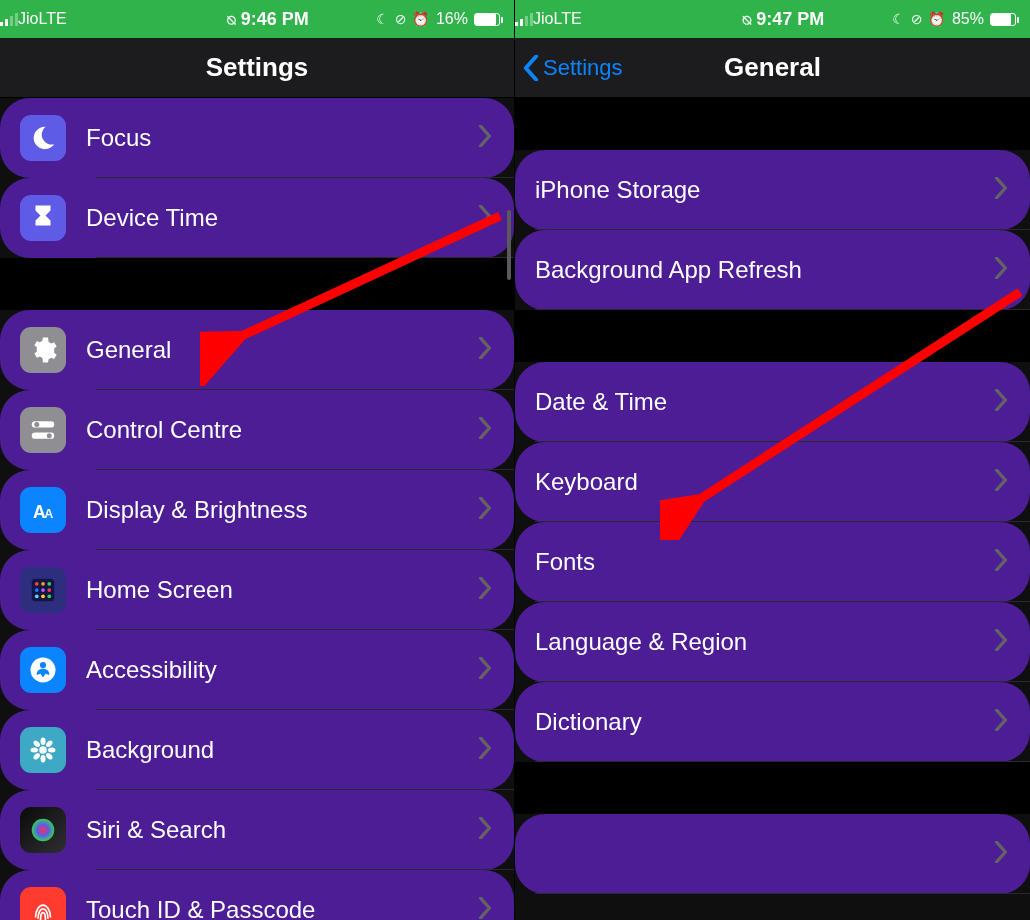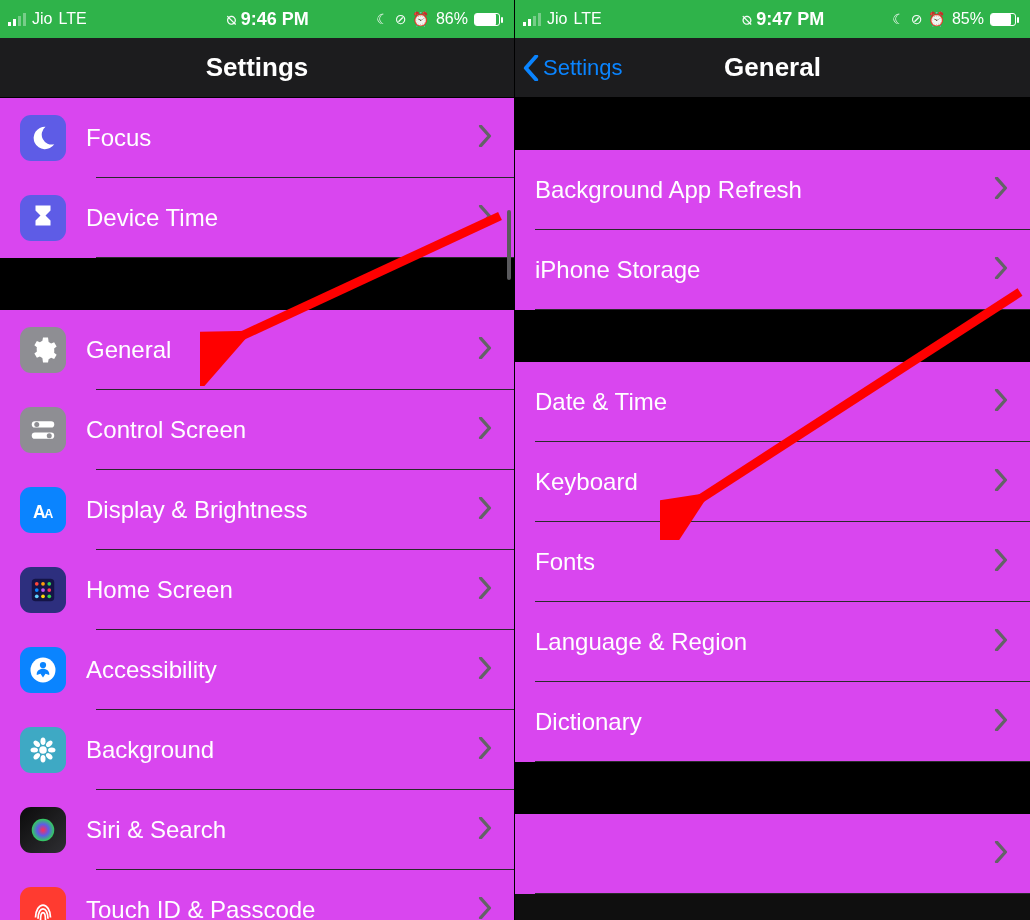--- a/index.html
+++ b/index.html
@@ -21,21 +21,21 @@
   
   .statusbar {
     height:38px;
     background:#2fb34a;
     color:#fff;
     display:flex; align-items:center;
     font-size:16px;
     position:relative;
     flex:0 0 auto;
   }
-  .sb-left { display:flex; align-items:center; gap:6px; padding-left:8px;}
+  .sb-left { display:flex; align-items:center; }
   .sb-right { position:absolute; right:14px; display:flex; align-items:center; gap:6px;}
   .sb-time { position:absolute; left:50%; transform:translateX(-50%); font-weight:600; font-size:18px;margin-left:11px;}
   .signal { display:flex; align-items:flex-end; gap:2px; height:14px;}
   .bar { width:3px; background:rgba(255,255,255,.35);}
   .bar.on { background:#fff;}
   .b1{height:4px}.b2{height:7px}.b3{height:10px}.b4{height:13px}
   .battery {
     width:26px; height:13px; border:1.5px solid #fff; border-radius:3px; position:relative;
     display:flex; align-items:center;
   }
@@ -62,21 +62,22 @@
   .navback svg{width:16px;height:26px;}
   
   .content { flex:1 1 auto; overflow:hidden; }
   .group-gap { height:52px; background:#000; }
   .row {
     display:flex; align-items:center;
     height:80px;
     padding:0 20px 0 20px;
     position:relative;
     cursor:pointer;
-    background:#d946ef;
+    background:#4c1d95;
+    border-radius:30px;
   }
   .row .label{
     color:#fff; font-size:24px; font-weight:400;
   }
   .row .chev {
     position:absolute; right:22px; top:50%; transform:translateY(-50%);
     color:#636366;
   }
   .row .chev svg{ width:14px; height:22px; }
   .row::after {
@@ -130,21 +131,21 @@
       <span>LTE</span>
     </div>
     <div class="sb-time">
       <span class="glyph">⍉</span>
       <span>9:46 PM</span>
     </div>
     <div class="sb-right">
       <span class="glyph">☾</span>
       <span class="glyph">⊘</span>
       <span class="glyph">⏰</span>
-      <span>86%</span>
+      <span>16%</span>
       <span class="battery">
           <span class="batt-fill" style="width:86%"></span>
         </span>
     </div>
   </div>
 
   <div class="navheader">
     <span class="title">Settings</span>
   </div>
 
@@ -185,21 +186,21 @@
       </div>
       <div class="row">
         <div class="icon i-control">
           <svg viewBox="0 0 24 24">
             <rect x="3" y="5" width="18" height="5" rx="2.5" fill="#fff"></rect>
             <circle cx="7" cy="7.5" r="2" fill="#8e8e93"></circle>
             <rect x="3" y="14" width="18" height="5" rx="2.5" fill="#fff"></rect>
             <circle cx="17" cy="16.5" r="2" fill="#8e8e93"></circle>
           </svg>
         </div>
-        <span class="label">Control Screen</span>
+        <span class="label">Control Centre</span>
         <span class="chev"><svg viewBox="0 0 12 20">
             <path d="M2 1 L10 10 L2 19" stroke="#636366" stroke-width="3" fill="none" stroke-linecap="round" stroke-linejoin="round"></path>
           </svg></span>
       </div>
       <div class="row">
         <div class="icon i-display">
           <svg viewBox="0 0 24 24">
             <text x="4" y="18" font-size="14" font-weight="700" fill="#fff" font-family="Arial">A</text>
             <text x="13" y="18" font-size="10" font-weight="700" fill="#fff" font-family="Arial">A</text>
           </svg>
@@ -342,27 +343,27 @@
           <path d="M10 1 L2 10 L10 19" stroke="#0a84ff" stroke-width="3" fill="none" stroke-linecap="round" stroke-linejoin="round"></path>
         </svg>
       <span>Settings</span>
     </div>
     <span class="title">General</span>
   </div>
 
   <div class="content" id="right-content">
       <div class="group-gap"></div>
       <div class="row no-icon">
+        <span class="label">iPhone Storage</span>
+        <span class="chev"><svg viewBox="0 0 12 20">
+            <path d="M2 1 L10 10 L2 19" stroke="#636366" stroke-width="3" fill="none" stroke-linecap="round" stroke-linejoin="round"></path>
+          </svg></span>
+      </div>
+      <div class="row no-icon">
         <span class="label">Background App Refresh</span>
-        <span class="chev"><svg viewBox="0 0 12 20">
-            <path d="M2 1 L10 10 L2 19" stroke="#636366" stroke-width="3" fill="none" stroke-linecap="round" stroke-linejoin="round"></path>
-          </svg></span>
-      </div>
-      <div class="row no-icon">
-        <span class="label">iPhone Storage</span>
         <span class="chev"><svg viewBox="0 0 12 20">
             <path d="M2 1 L10 10 L2 19" stroke="#636366" stroke-width="3" fill="none" stroke-linecap="round" stroke-linejoin="round"></path>
           </svg></span>
       </div>
       <div class="group-gap"></div>
       <div class="row no-icon">
         <span class="label">Date &amp; Time</span>
         <span class="chev"><svg viewBox="0 0 12 20">
             <path d="M2 1 L10 10 L2 19" stroke="#636366" stroke-width="3" fill="none" stroke-linecap="round" stroke-linejoin="round"></path>
           </svg></span>

